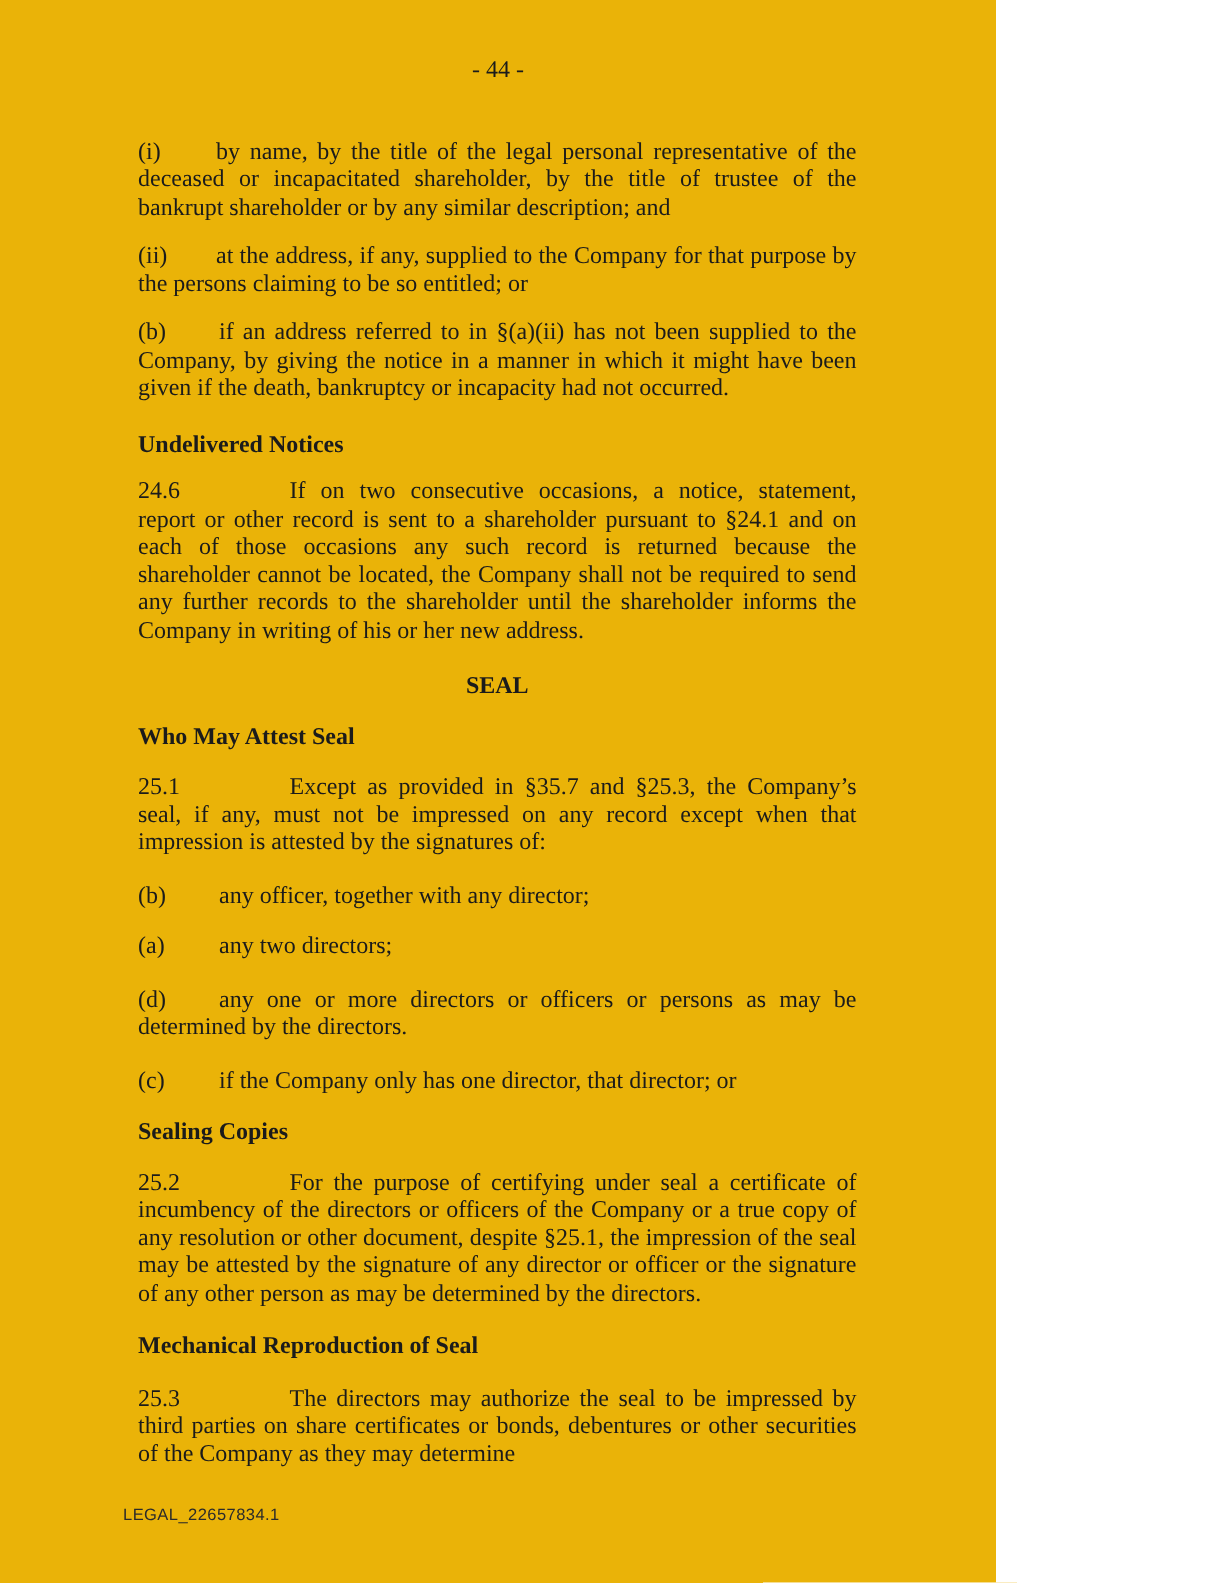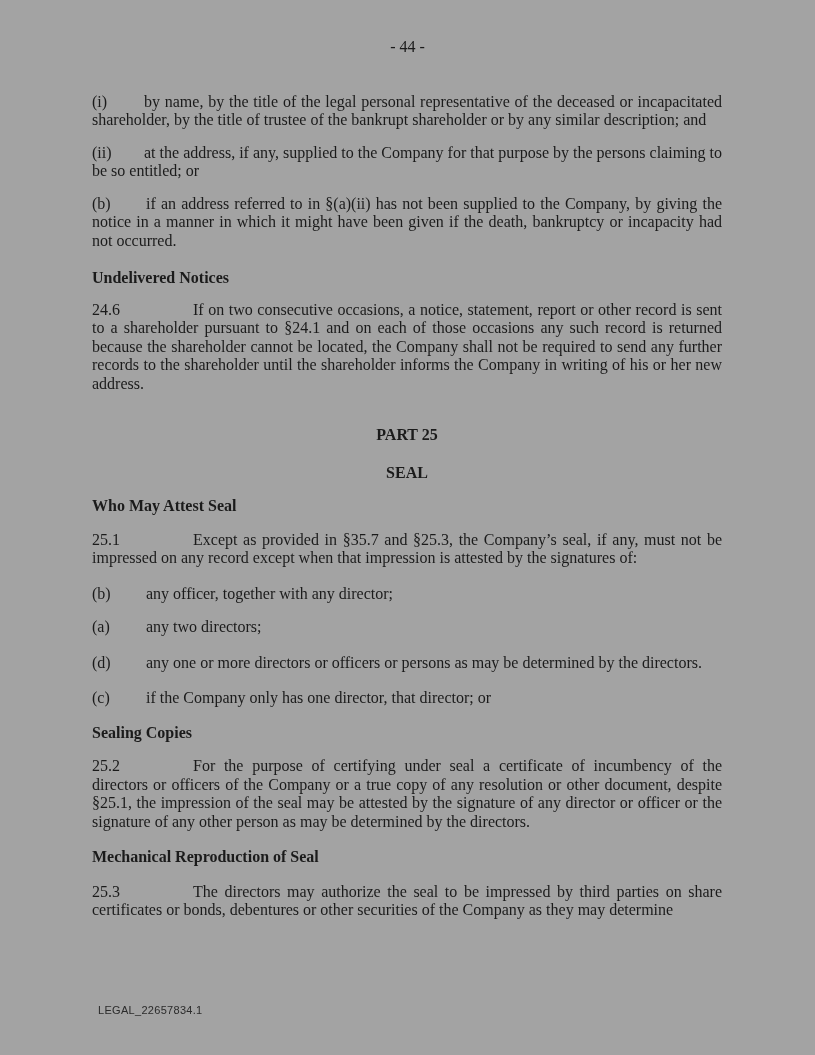--- a/index.html
+++ b/index.html
@@ -2,23 +2,23 @@
 <html><head>
 <meta charset="utf-8">
 <style>
   html, body {
     margin: 0;
     padding: 0;
     background: #ffffff;
   }
   .page {
     position: relative;
-    width: 815px;
+    width: 664px;
     height: 1055px;
-    background: #a3a3a3;
+    background: #eab308;
     font-family: "Liberation Serif", serif;
     font-size: 16px;
     line-height: 18.5px;
     color: #1b1b1b;
     overflow: hidden;
   }
   .pagenum {
     padding-top: 38px;
     text-align: center;
   }
@@ -67,21 +67,21 @@
   .mt-head     { margin-top: 19px !important; }
   .mt-sec      { margin-top: 13px !important; }
   .mt-part     { margin-top: 33px !important; }
   .mt-seal     { margin-top: 19px !important; }
   .mt-subhead  { margin-top: 15px !important; }
   .mt-15       { margin-top: 15px !important; }
   .mt-16       { margin-top: 16px !important; }
   .mt-17       { margin-top: 17px !important; }
   .footer-ref {
     position: absolute;
-    left: 98px;
+    left: 82px;
     top: 1001px;
     font-family: "Liberation Sans", sans-serif;
     font-size: 11px;
     letter-spacing: 0.3px;
     color: #2b2b2b;
   }
 </style>
 </head>
 <body>
 
@@ -94,21 +94,20 @@
     <p class="lvl2 mt-first"><span class="marker">(i)</span><span>by name, by the title of the legal personal representative of the deceased or incapacitated shareholder, by the title of trustee of the bankrupt shareholder or by any similar description; and</span></p>
 
     <p class="lvl2 mt-para"><span class="marker">(ii)</span><span>at the address, if any, supplied to the Company for that purpose by the persons claiming to be so entitled; or</span></p>
 
     <p class="lvl1 mt-para"><span class="marker">(b)</span><span>if an address referred to in §(a)(ii) has not been supplied to the Company, by giving the notice in a manner in which it might have been given if the death, bankruptcy or incapacity had not occurred.</span></p>
 
     <p class="heading mt-head">Undelivered Notices</p>
 
     <p class="mt-sec"><span class="sec-num">24.6</span><span>If on two consecutive occasions, a notice, statement, report or other record is sent to a shareholder pursuant to §24.1 and on each of those occasions any such record is returned because the shareholder cannot be located, the Company shall not be required to send any further records to the shareholder until the shareholder informs the Company in writing of his or her new address.</span></p>
 
-    <p class="center-heading mt-part">PART 25</p>
 
     <p class="center-heading mt-seal">SEAL</p>
 
     <p class="heading mt-subhead">Who May Attest Seal</p>
 
     <p class="mt-15"><span class="sec-num">25.1</span><span>Except as provided in §35.7 and §25.3, the Company’s seal, if any, must not be impressed on any record except when that impression is attested by the signatures of:</span></p>
 
     <p class="lvl1 mt-17"><span class="marker">(b)</span><span>any officer, together with any director;</span></p>
 
     <p class="lvl1 mt-15"><span class="marker">(a)</span><span>any two directors;</span></p>

